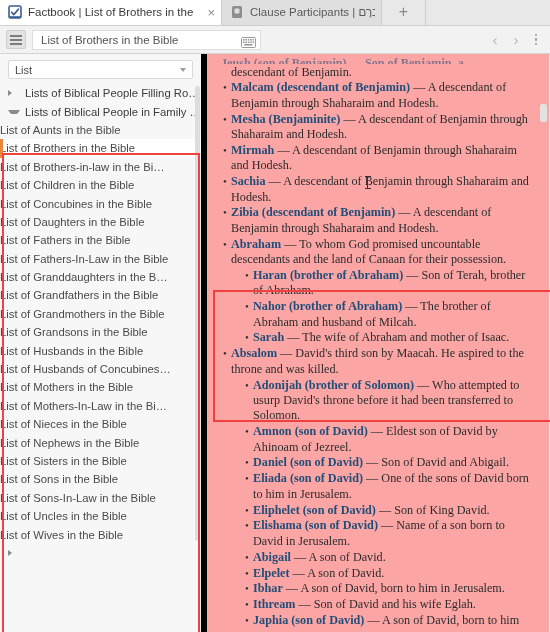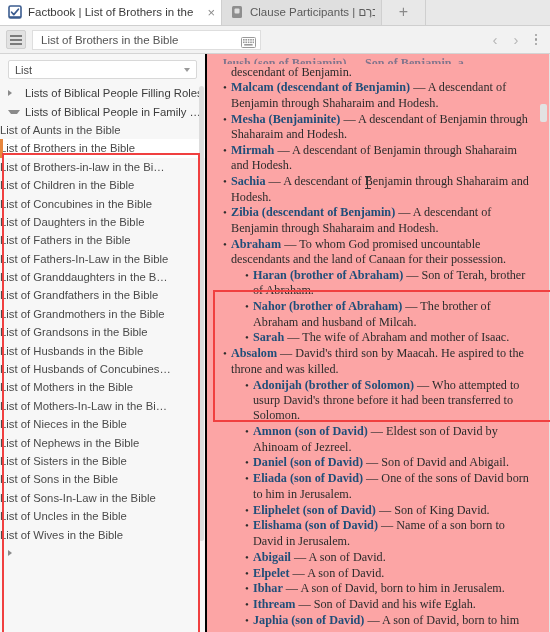--- a/index.html
+++ b/index.html
@@ -70,21 +70,21 @@
   .nav-btn { color: #b6b6b6; font-size: 15px; padding: 0 5px; line-height: 1; }
   .dots { display: flex; flex-direction: column; gap: 2px; padding: 0 7px 0 5px; }
   .dots i { width: 2.5px; height: 2.5px; border-radius: 50%; background: #9a9a9a; display: block; }
 
   
   .body { flex: 1; display: flex; min-height: 0; position: relative; }
 
   
   .sidebar {
     width: 207px; flex: 0 0 207px; background: #f7f7f7;
-    border-right: 2px solid #000000;
+    border-right: 6px solid #000000;
     display: flex; flex-direction: column; position: relative;
   }
   .dropdown-wrap { padding: 6px 8px 5px 8px; }
   .dropdown {
     height: 19px; background: #ffffff; border: 1px solid #d8d8d8;
     border-radius: 2px; display: flex; align-items: center;
     padding: 0 6px; font-size: 11px; color: #4a4a4a;
   }
   .dropdown-label { flex: 1; }
   .caret { width: 0; height: 0; border-left: 3.5px solid transparent;

